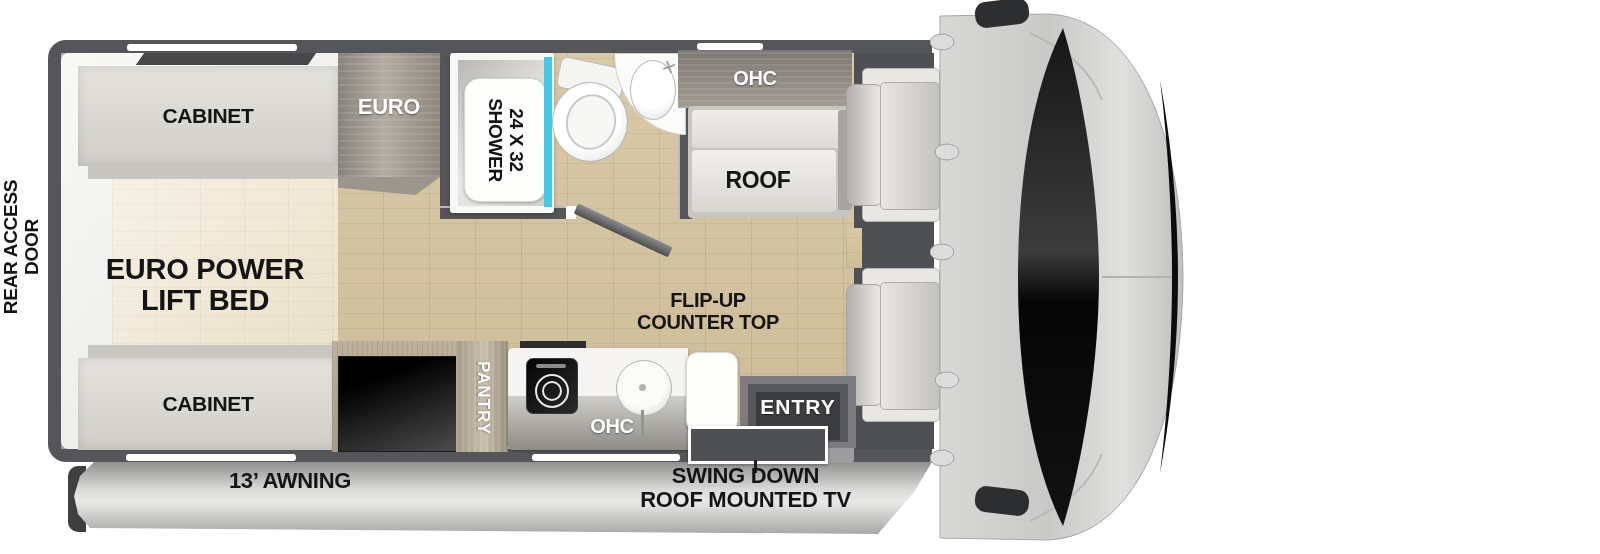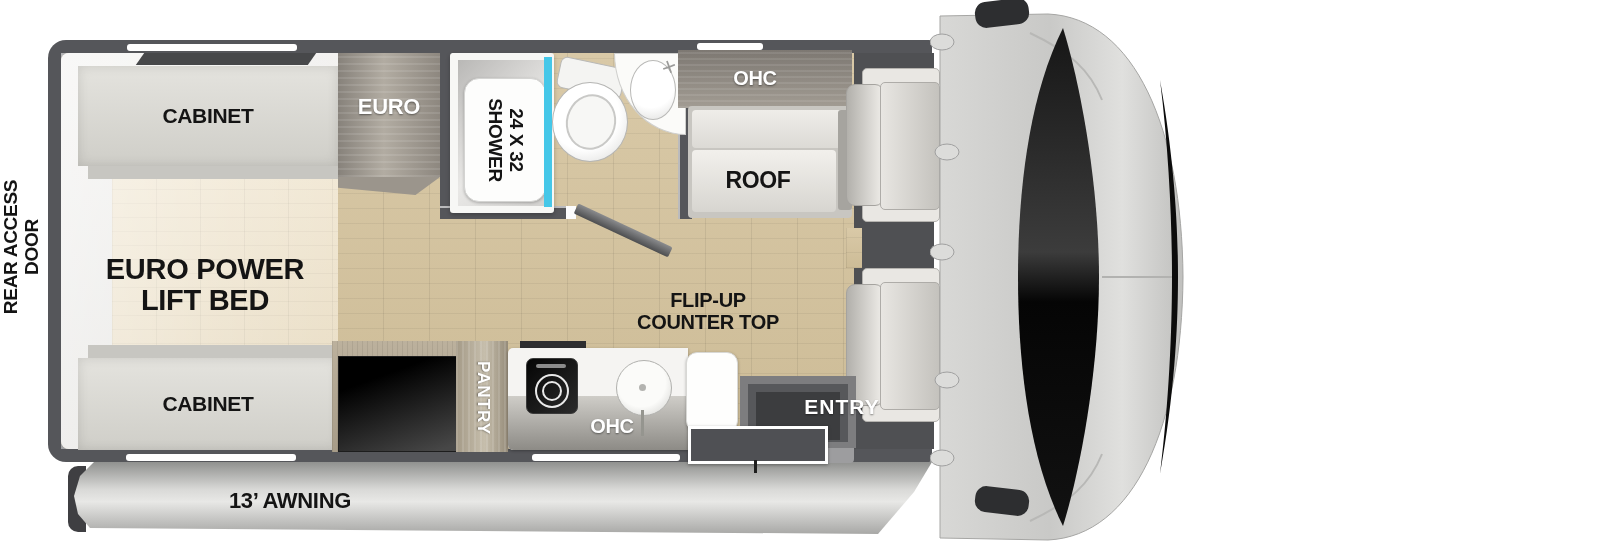--- a/index.html
+++ b/index.html
@@ -127,29 +127,31 @@
 
   <div class="abs" style="left:616px;top:360px;width:54px;height:54px;border-radius:50%;border:1px solid #b1b1ae;background:radial-gradient(circle at 45% 40%,#fbfbf9 55%,#cdcdca);"></div>
   <div class="abs" style="left:639px;top:384px;width:7px;height:7px;border-radius:50%;background:#b3b3b0;"></div>
   <div class="abs" style="left:641px;top:410px;width:3px;height:26px;background:#95958f;"></div>
 
   <div class="abs" style="left:686px;top:352px;width:50px;height:78px;background:#fefefd;border:1px solid #d8d8d5;border-radius:11px;box-shadow:0 1px 3px rgba(0,0,0,.3);"></div>
 
   <div class="abs" style="left:740px;top:376px;width:116px;height:72px;background:#7d7d7f;"></div>
   <div class="abs" style="left:748px;top:384px;width:100px;height:58px;background:#57585b;"></div>
   <div class="abs" style="left:756px;top:392px;width:84px;height:48px;background:#3c3d3f;"></div>
-  <div class="lbl lbl-w" style="left:740px;top:396px;width:116px;font-size:21px;letter-spacing:1px;margin-left:44px;">ENTRY</div>
+  <div class="lbl lbl-w" style="left:740px;top:396px;width:116px;font-size:21px;letter-spacing:1px;">ENTRY</div>
   <div class="abs" style="left:746px;top:448px;width:108px;height:15px;background:#9d9d9f;border-radius:0 0 4px 4px;"></div>
 
   <div class="abs" style="left:688px;top:426px;width:134px;height:32px;background:#4f5054;border:3px solid #ffffff;box-shadow:0 1px 3px rgba(0,0,0,.35);"></div>
   <div class="abs" style="left:754px;top:460px;width:3px;height:13px;background:#1e1e1e;"></div>
 
   <div class="lbl" style="left:608px;top:290px;width:200px;font-size:20px;">FLIP-UP
 COUNTER TOP</div>
-  <div class="lbl" style="left:178px;top:489px;width:224px;font-size:22px;">13’ AWNING</div>
+  <div class="lbl" style="left:618px;top:464px;width:255px;font-size:22px;">SWING DOWN
+ROOF MOUNTED TV</div>
+  <div class="lbl" style="left:178px;top:469px;width:224px;font-size:22px;">13’ AWNING</div>
 
   <svg class="abs" style="left:930px;top:0;width:270px;height:554px;" viewBox="0 0 270 554">
     <defs>
       <linearGradient id="cabBody" x1="0" y1="0" x2="1" y2="0">
         <stop offset="0" stop-color="#d8d8d6"></stop>
         <stop offset="0.45" stop-color="#c9c9c7"></stop>
         <stop offset="0.75" stop-color="#e0e0de"></stop>
         <stop offset="1" stop-color="#c0c0be"></stop>
       </linearGradient>
       <linearGradient id="shield" x1="0" y1="0" x2="0" y2="1">

